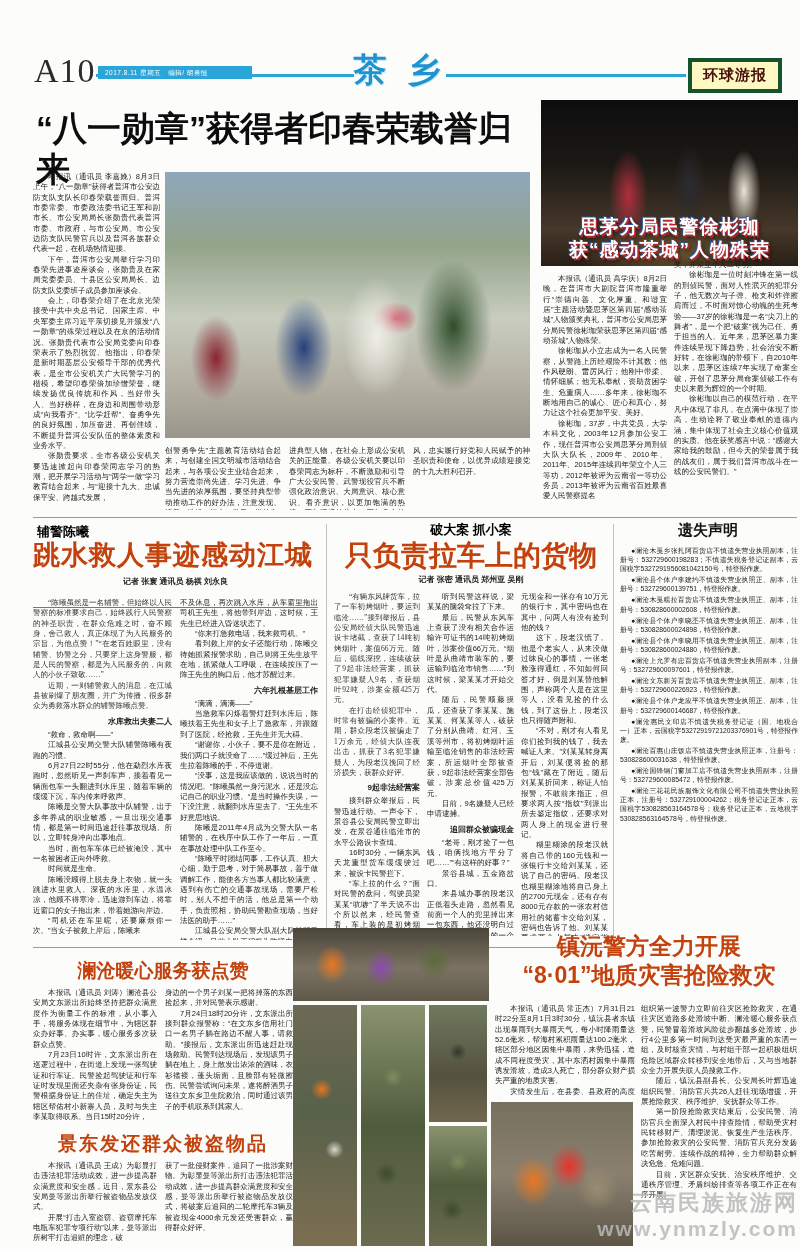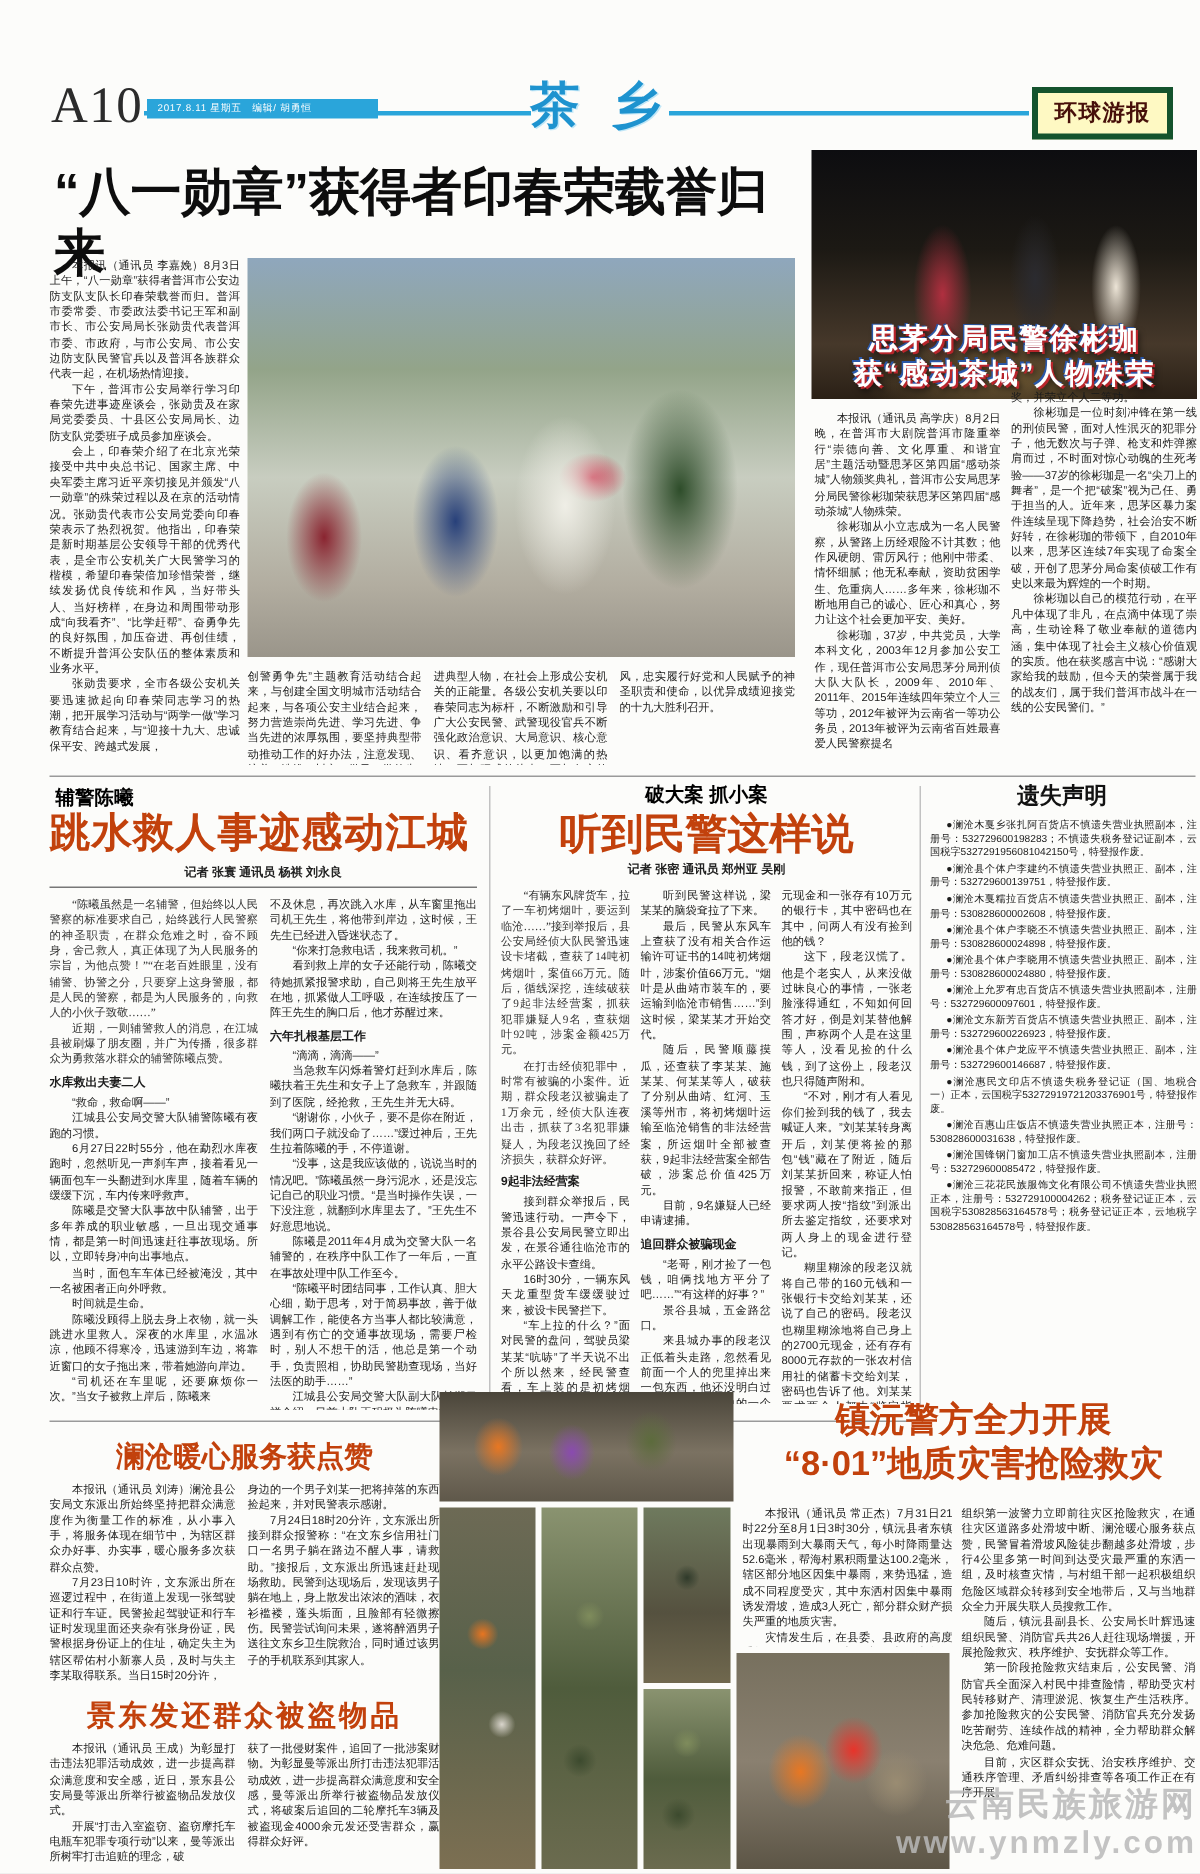--- a/index.html
+++ b/index.html
@@ -18,26 +18,26 @@
           text-shadow:1px 1px 0 #bfe6f7;}
   .brand{position:absolute;left:688px;top:58px;width:86px;height:27px;background:#fef9c3;
          border:4px solid #14532d;display:flex;align-items:center;justify-content:center;text-align:right;}
   .brand span{font-size:15px;font-weight:900;color:#47100a;letter-spacing:1px;}
   
   .hl-lead{position:absolute;left:36px;top:108px;width:506px;font-size:34px;font-weight:900;
            color:#0d0d0d;letter-spacing:0;line-height:1.2;}
   .kicker{position:absolute;font-size:13px;font-weight:bold;color:#000000;}
   .hl2{position:absolute;font-weight:900;color:#c2410c;text-align:center;}
   .byline{position:absolute;font-size:8px;font-weight:bold;text-align:center;color:#222;}
-  .byline.rule{border-bottom:1px solid #777;padding-bottom:4px;}
+  .byline.rule{border-bottom:1px solid #777;padding-bottom:20px;}
   
   .col{position:absolute;overflow:hidden;font-size:7.5px;line-height:1.38;text-align:justify;color:#1b1b1b;}
   .col p{margin:0;text-indent:2em;}
   .col p.cont{text-indent:0;}
-  .col p.sub{text-align:left;font-weight:bold;text-indent:0;margin:4px 0 3px;font-size:8px;}
+  .col p.sub{text-align:right;font-weight:bold;text-indent:0;margin:4px 0 3px;font-size:8px;}
   .col p.lede{font-family:"Liberation Serif","DejaVu Serif",serif;color:#333;}
   .notice-col{position:absolute;overflow:hidden;font-size:6.8px;line-height:1.34;text-align:justify;color:#1b1b1b;}
   .notice-col p{margin:0 0 2px;text-indent:1.6em;}
   .notices-title{position:absolute;left:618px;top:521px;width:180px;text-align:center;
                  font-size:15px;font-weight:bold;color:#111;}
   
   .hr{position:absolute;border-top:1px solid #9a9a9a;height:0;}
   .vr{position:absolute;border-left:1px solid #c2c2c2;width:0;}
   
   .ph{position:absolute;overflow:hidden;}
@@ -163,21 +163,21 @@
       <p>“谢谢你，小伙子，要不是你在附近，我们两口子就没命了……”缓过神后，王先生拉着陈曦的手，不停道谢。</p>
       <p>“没事，这是我应该做的，说说当时的情况吧。”陈曦虽然一身污泥水，还是没忘记自己的职业习惯。“是当时操作失误，一下没注意，就翻到水库里去了。”王先生不好意思地说。</p>
       <p>陈曦是2011年4月成为交警大队一名辅警的，在秩序中队工作了一年后，一直在事故处理中队工作至今。</p>
       <p>“陈曦平时团结同事，工作认真、胆大心细，勤于思考，对于简易事故，善于做调解工作，能使各方当事人都比较满意，遇到有伤亡的交通事故现场，需要尸检时，别人不想干的活，他总是第一个动手，负责照相，协助民警勘查现场，当好法医的助手……”</p>
       <p>江城县公安局交警大队副大队长郑云祥介绍，目前大队正积极为陈曦申报“见义勇为”奖励，并号召所有的民警和辅警向陈曦学习，向社会传递正能量。</p>
     </div>
 
   <div class="vr" style="left:326px;top:524px;height:414px;"></div>
 
   <div class="kicker" style="left:334px;top:521px;width:274px;text-align:center;">破大案 抓小案</div>
-  <div class="hl2" style="left:334px;top:537px;width:274px;font-size:28px;">听到民警这样说</div>
+  <div class="hl2" style="left:334px;top:537px;width:274px;font-size:28px;">只负责拉车上的货物</div>
   <div class="byline" style="left:334px;top:574px;width:274px;">记者 张密 通讯员 郑州亚 吴刚</div>
   <div class="col" style="left:334px;top:592px;width:86px;height:344px;">
       <p class="lede">“有辆东风牌货车，拉了一车初烤烟叶，要运到临沧……”接到举报后，县公安局经侦大队民警迅速设卡堵截，查获了14吨初烤烟叶，案值66万元。随后，循线深挖，连续破获了9起非法经营案，抓获犯罪嫌疑人9名，查获烟叶92吨，涉案金额425万元。</p>
       <p class="lede">在打击经侦犯罪中，时常有被骗的小案件。近期，群众段老汉被骗走了1万余元，经侦大队连夜出击，抓获了3名犯罪嫌疑人，为段老汉挽回了经济损失，获群众好评。</p>
       <p class="sub">9起非法经营案</p>
       <p>接到群众举报后，民警迅速行动。一声令下，景谷县公安局民警立即出发，在景谷通往临沧市的永平公路设卡查缉。</p>
       <p>16时30分，一辆东风天龙重型货车缓缓驶过来，被设卡民警拦下。</p>
       <p>“车上拉的什么？”面对民警的盘问，驾驶员梁某某“吭哧”了半天说不出个所以然来，经民警查看，车上装的是初烤烟叶。“有运输许可证吗？”“这个……我只是司机，只负责拉车上的货物。”“对不起，你的车辆和货物暂扣，做进一步调查。”</p>
     </div>
   <div class="col" style="left:427px;top:592px;width:87px;height:344px;">

